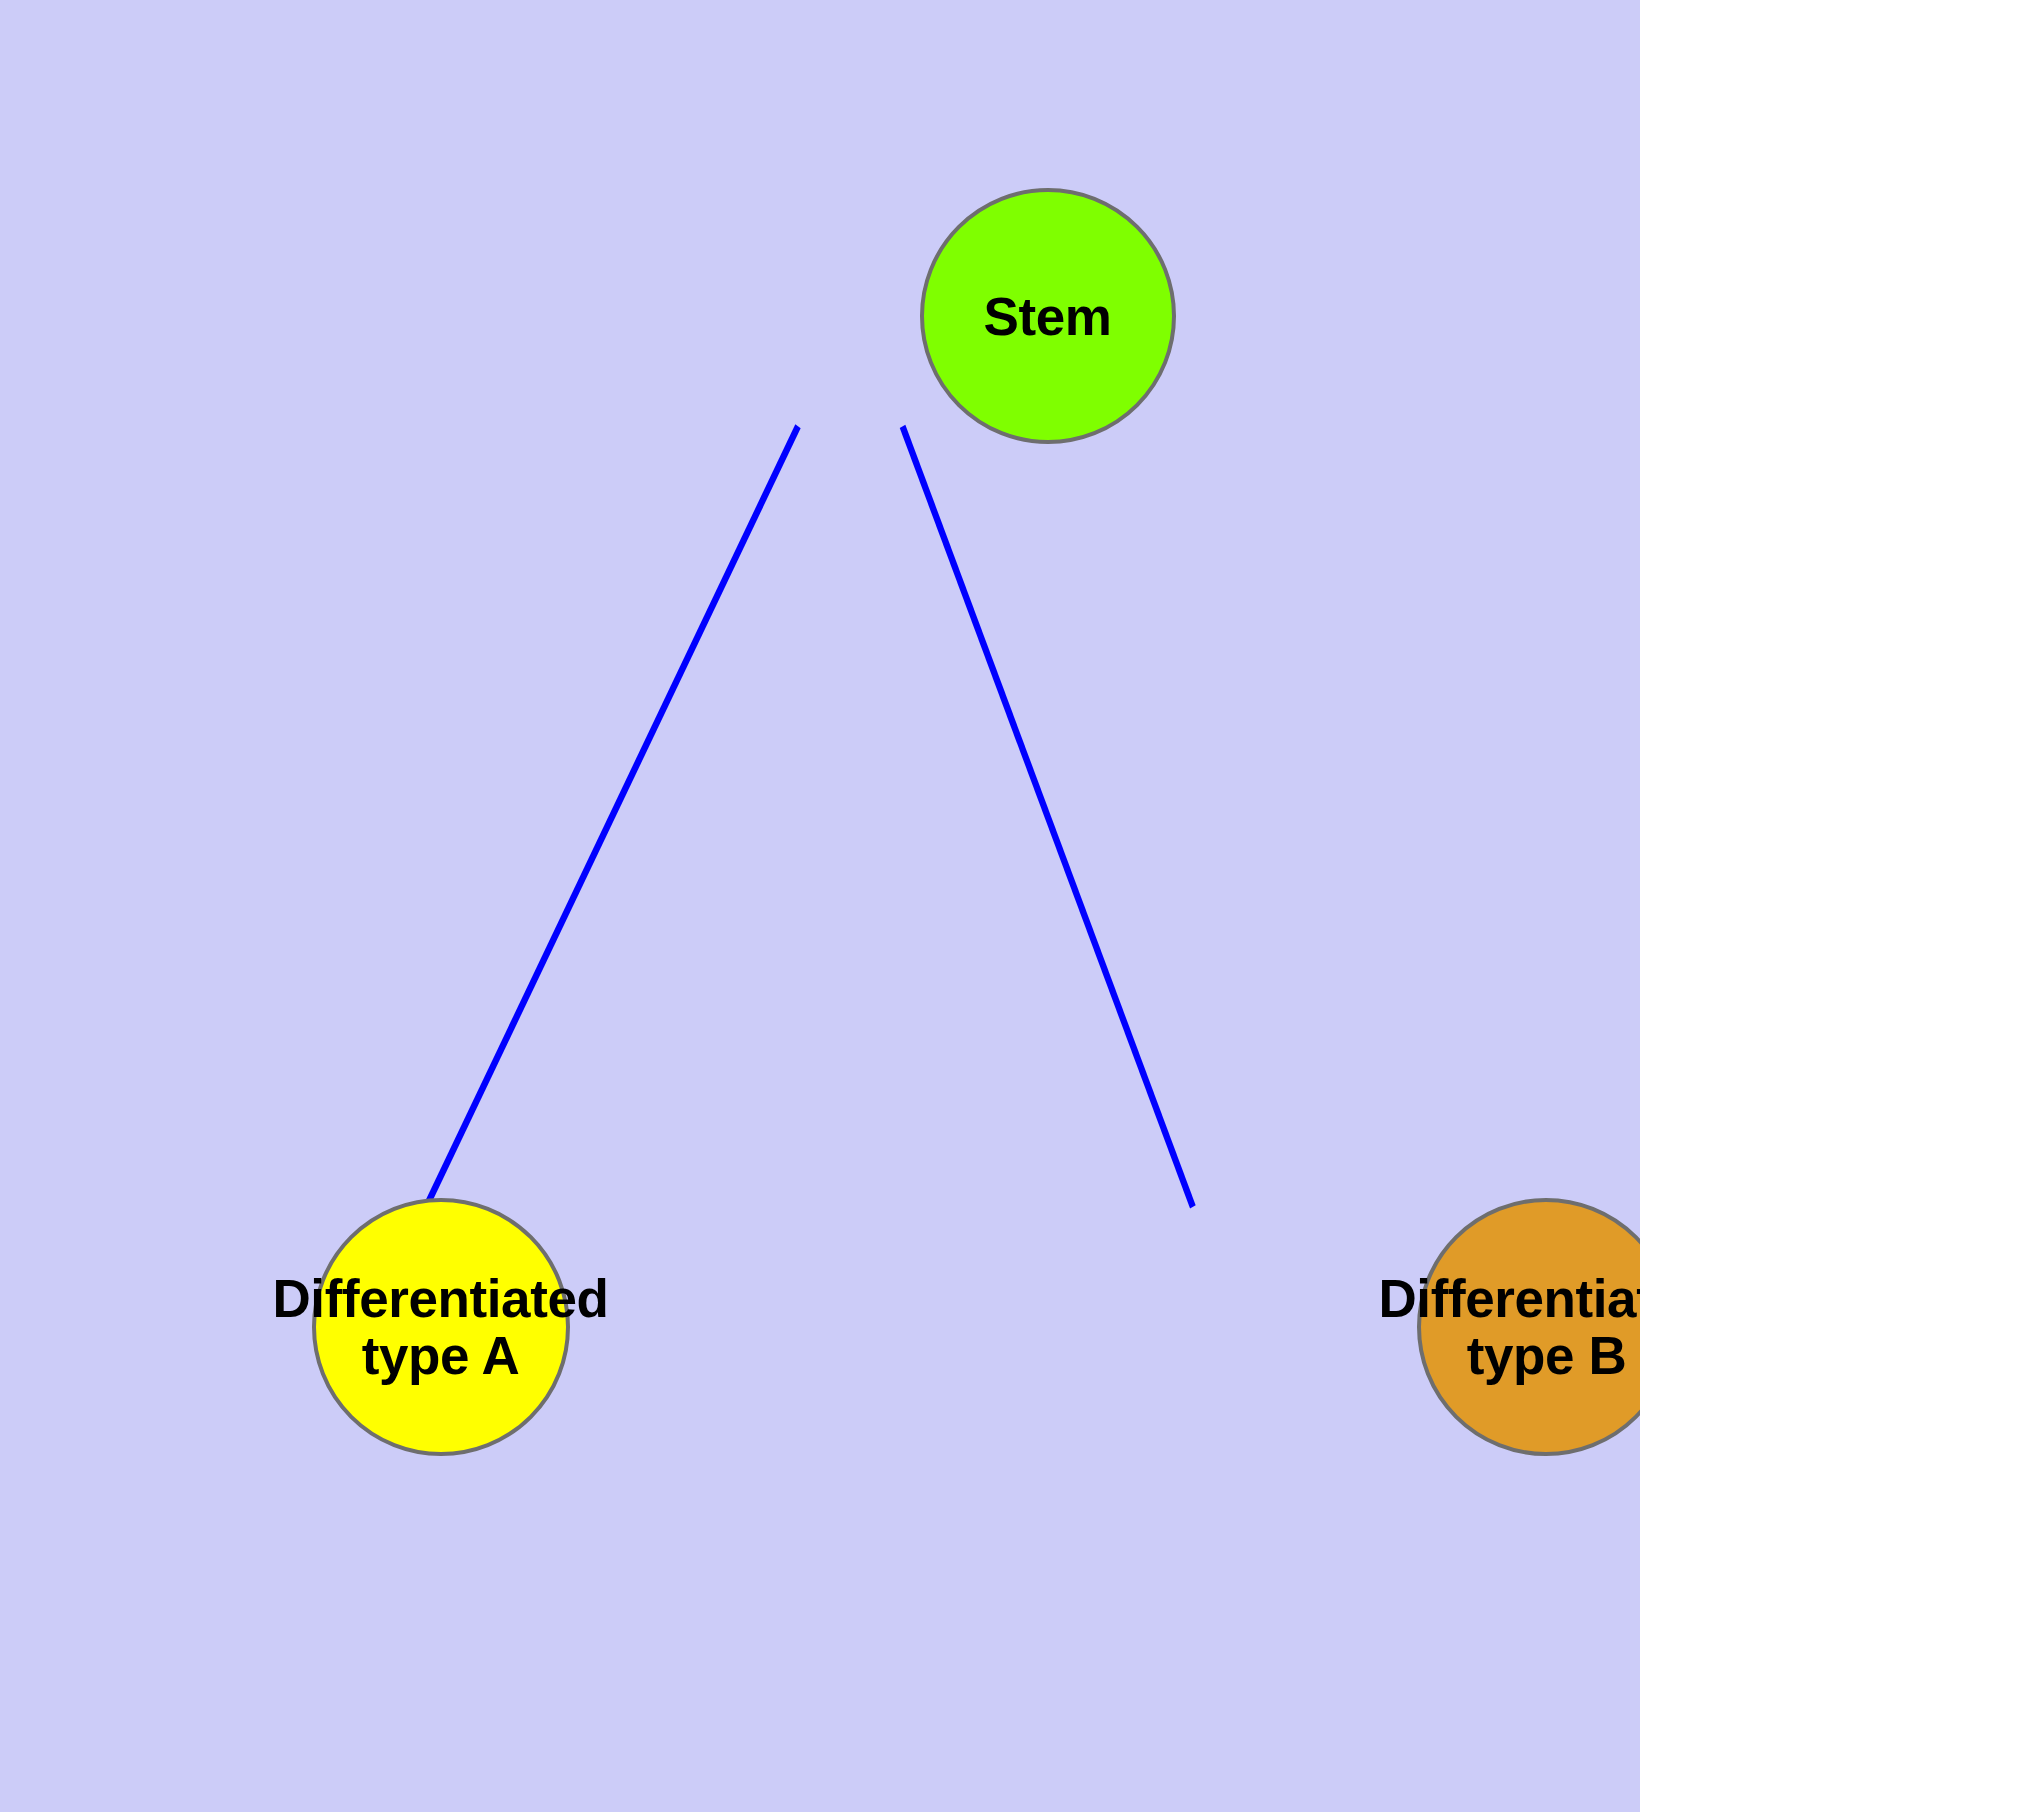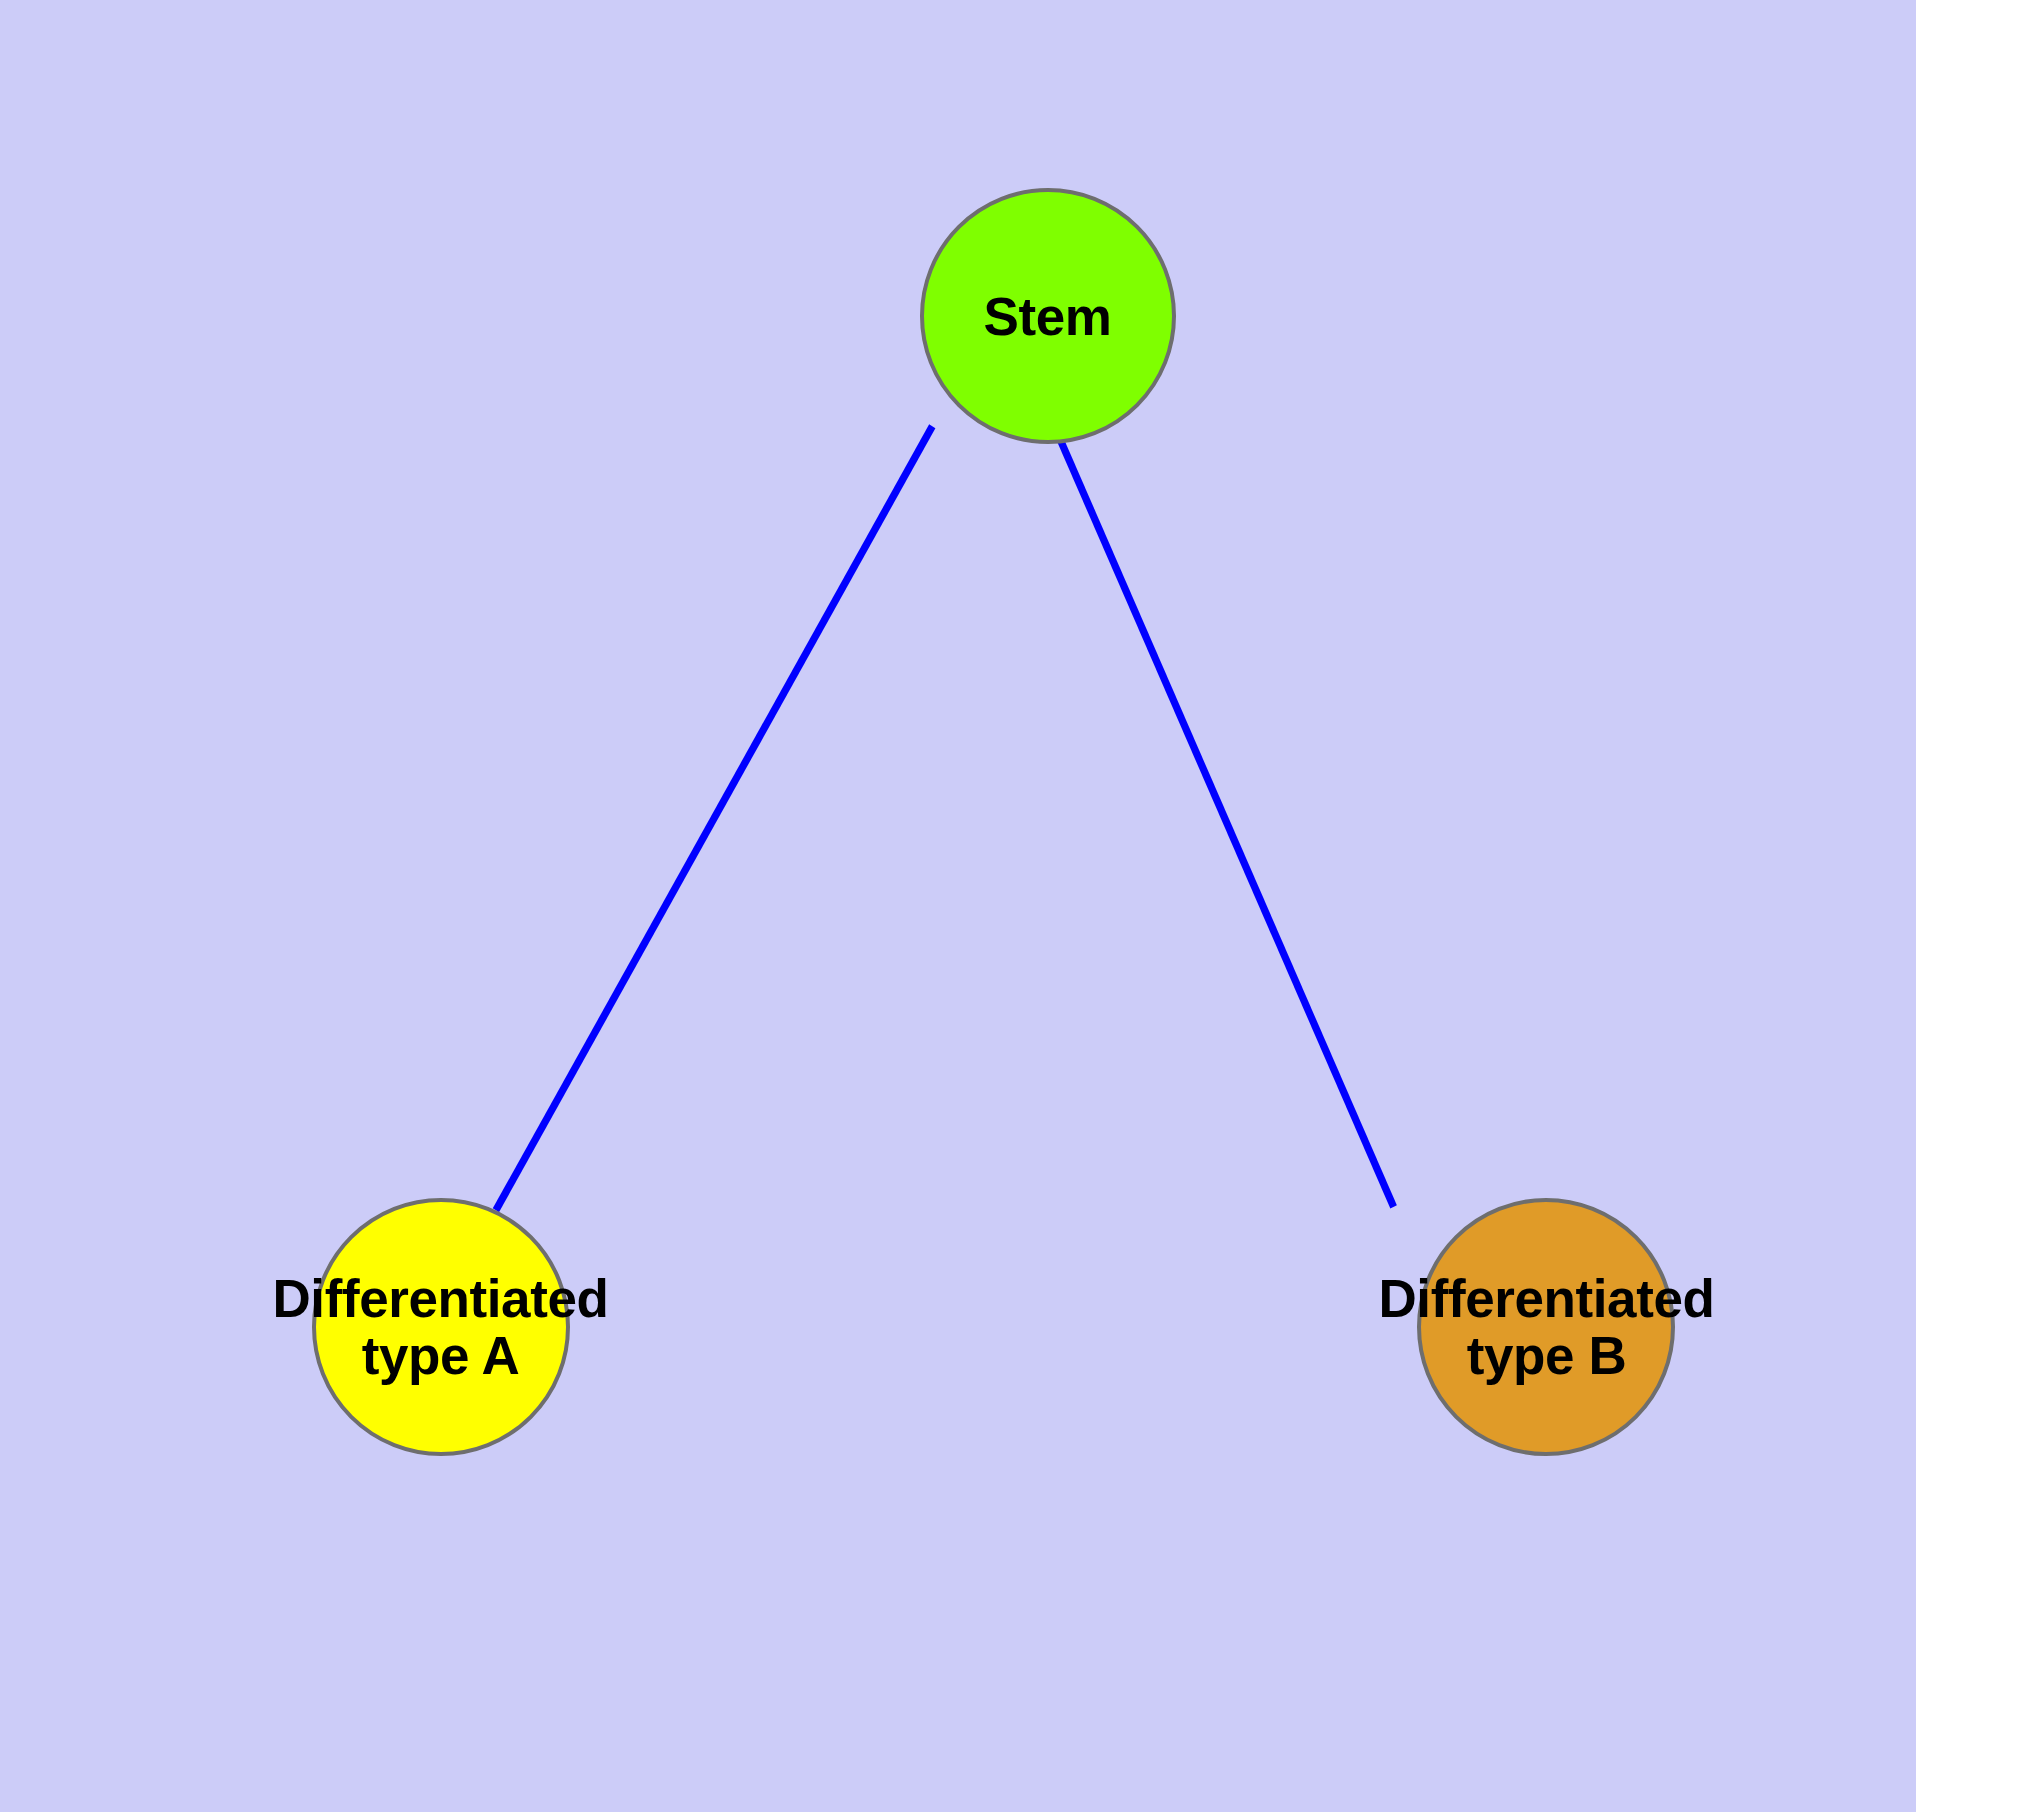--- a/index.html
+++ b/index.html
@@ -44,21 +44,21 @@
     color: #000000;
     line-height: 1.08;
     white-space: pre-line;
     letter-spacing: -0.4px;
     pointer-events: none;
   }
 </style>
 </head>
 <body>
 
-<div id="canvas" style="width: 1916px; height: 1812px;">
+<div id="canvas" style="width: 1640px; height: 1812px;">
 
   <div id="graph-background" style="background: rgb(204, 204, 248);"></div>
 
   <svg id="edge-layer" viewBox="0 0 2384 2138" preserveAspectRatio="none">
     <line class="graph-edge" x1="1160" y1="503" x2="617" y2="1428" stroke="#0000ff" stroke-width="9" stroke-linecap="butt"></line>
     <line class="graph-edge" x1="1312" y1="503" x2="1734" y2="1424" stroke="#0000ff" stroke-width="9" stroke-linecap="butt"></line>
   </svg>
 
   <div id="node-layer">
     <div class="graph-node" style="left: 920px; top: 188px; width: 256px; height: 256px; background: rgb(127, 255, 0); border-color: rgb(110, 110, 110);"></div>

